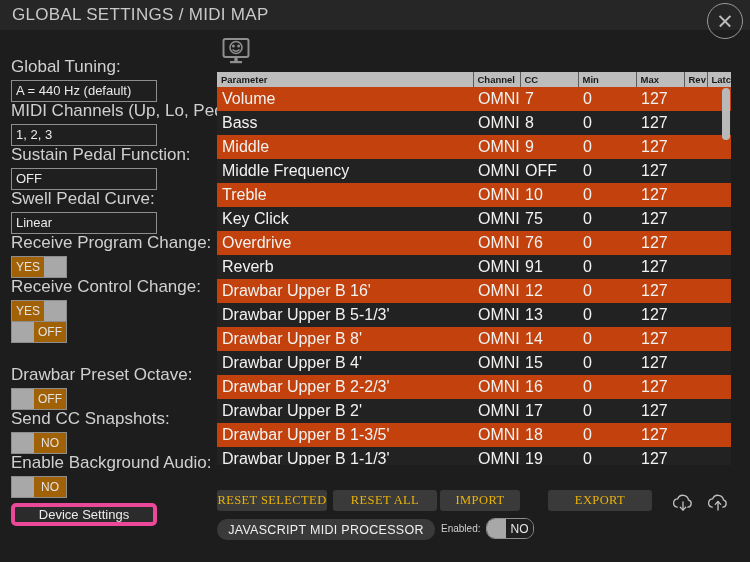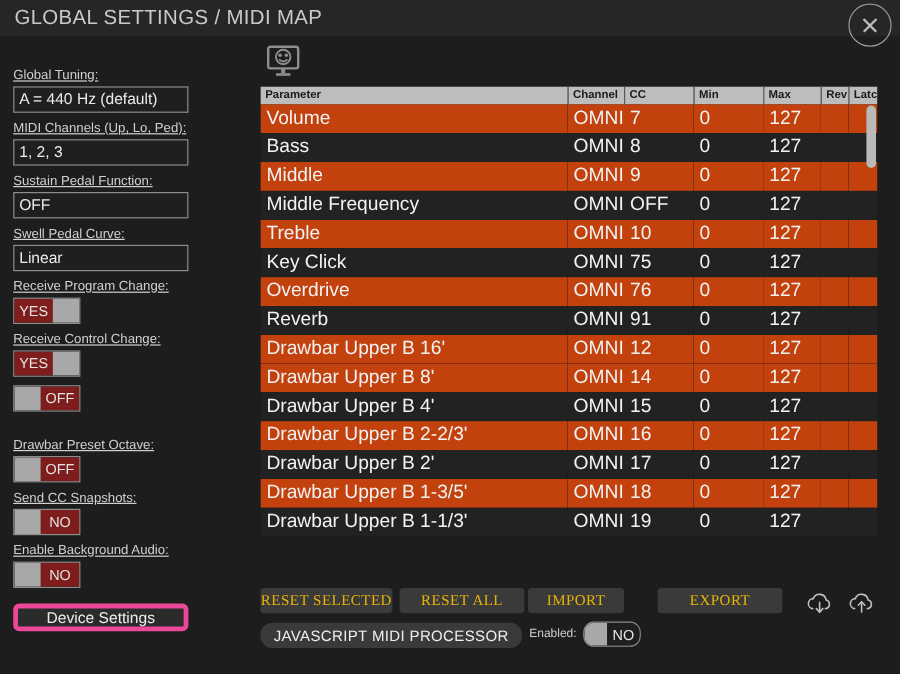--- a/index.html
+++ b/index.html
@@ -31,40 +31,39 @@
     content: ""; position: absolute; left: 50%; top: 50%;
     width: 15px; height: 1.6px; background: #bdbdbd;
   }
   #close-btn::before { transform: translate(-50%,-50%) rotate(45deg); }
   #close-btn::after  { transform: translate(-50%,-50%) rotate(-45deg); }
 
   
   #left-panel { position: absolute; left: 0; top: 30px; width: 210px; height: 532px; }
   .field { position: absolute; left: 11px; width: 146px; }
   .field-label {
-    font-size: 11px; color: #d0d0d0; display: block; margin-bottom: 3px;
+    font-size: 17px; color: #d0d0d0; display: block; margin-bottom: 3px;
     white-space: nowrap;
-    text-decoration: underline;
   }
   .text-input {
     width: 146px; height: 22px; line-height: 20px;
     background: #1f1f1f; border: 1px solid #8d8d8d;
     color: #eaeaea; font-size: 13px; padding-left: 4px;
     font-family: "Liberation Sans", sans-serif;
     white-space: nowrap; overflow: hidden;
   }
 
   
   .toggle {
     display: flex; width: 56px; height: 22px;
     border: 1px solid #8d8d8d; cursor: pointer; overflow: hidden;
   }
   .toggle .cell-text {
     flex: 0 0 32px; display: flex; align-items: center; justify-content: center;
-    font-size: 12px; color: #e2e2e2; background: #7f1d1d;
+    font-size: 12px; color: #e2e2e2; background: #a16207;
   }
   .toggle .cell-knob { flex: 1; background: #a8a8a8; }
   .toggle.on  { flex-direction: row; }      
   .toggle.off { flex-direction: row-reverse;} 
 
   #device-settings-btn {
     position: absolute; left: 11px; top: 503px;
     width: 146px; height: 23px; border-radius: 5px;
     background: #2b2b2b; border: 4px solid #ec4899;
     color: #ececec; font-size: 13px; cursor: pointer;
@@ -320,20 +319,29 @@
           </tr>
           <tr class="alt">
             <td class="c-param">Drawbar Upper B 16'</td>
             <td class="c-channel">OMNI</td>
             <td class="c-cc">12</td>
             <td class="c-min">0</td>
             <td class="c-max">127</td>
             <td class="c-rev"></td>
             <td class="c-latch"></td>
           </tr>
+          <tr class="base">
+            <td class="c-param">Drawbar Upper B 5-1/3'</td>
+            <td class="c-channel">OMNI</td>
+            <td class="c-cc">13</td>
+            <td class="c-min">0</td>
+            <td class="c-max">127</td>
+            <td class="c-rev"></td>
+            <td class="c-latch"></td>
+          </tr>
           <tr class="alt">
             <td class="c-param">Drawbar Upper B 8'</td>
             <td class="c-channel">OMNI</td>
             <td class="c-cc">14</td>
             <td class="c-min">0</td>
             <td class="c-max">127</td>
             <td class="c-rev"></td>
             <td class="c-latch"></td>
           </tr>
           <tr class="base">

